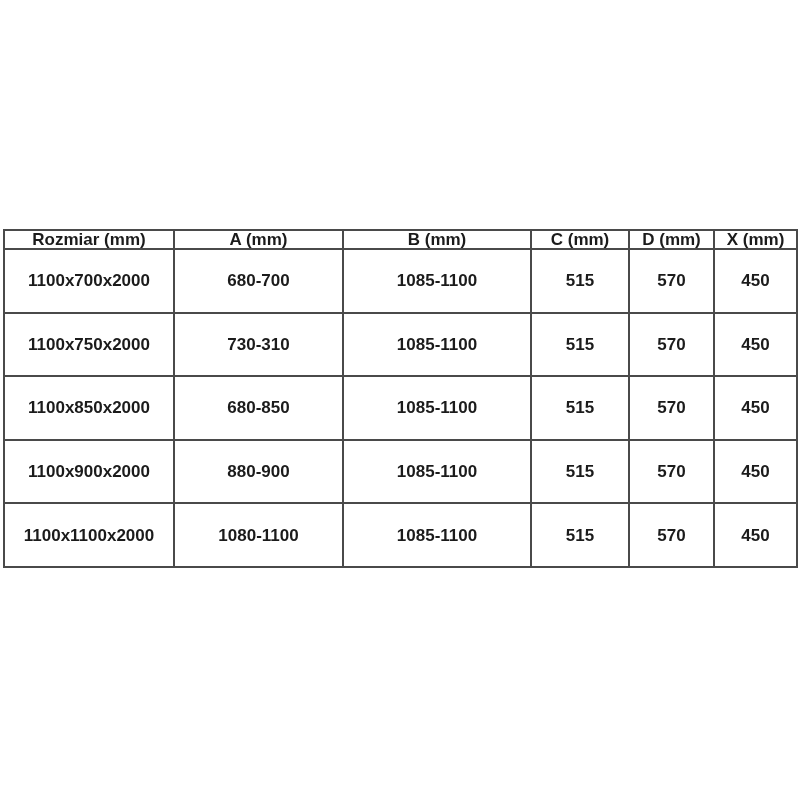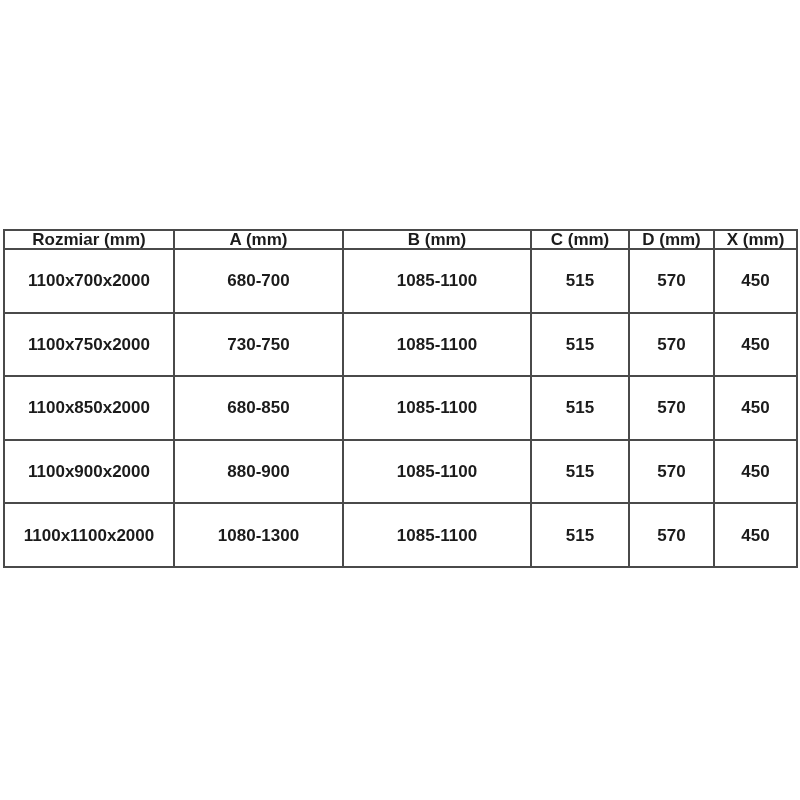--- a/index.html
+++ b/index.html
@@ -69,21 +69,21 @@
         <tr>
           <td>1100x700x2000</td>
           <td>680-700</td>
           <td>1085-1100</td>
           <td>515</td>
           <td>570</td>
           <td>450</td>
         </tr>
         <tr>
           <td>1100x750x2000</td>
-          <td>730-750</td>
+          <td>730-310</td>
           <td>1085-1100</td>
           <td>515</td>
           <td>570</td>
           <td>450</td>
         </tr>
         <tr>
           <td>1100x850x2000</td>
           <td>680-850</td>
           <td>1085-1100</td>
           <td>515</td>
@@ -93,21 +93,21 @@
         <tr>
           <td>1100x900x2000</td>
           <td>880-900</td>
           <td>1085-1100</td>
           <td>515</td>
           <td>570</td>
           <td>450</td>
         </tr>
         <tr>
           <td>1100x1100x2000</td>
-          <td>1080-1300</td>
+          <td>1080-1100</td>
           <td>1085-1100</td>
           <td>515</td>
           <td>570</td>
           <td>450</td>
         </tr>
       </tbody>
   </table>
 </div>
 
 </body></html>

